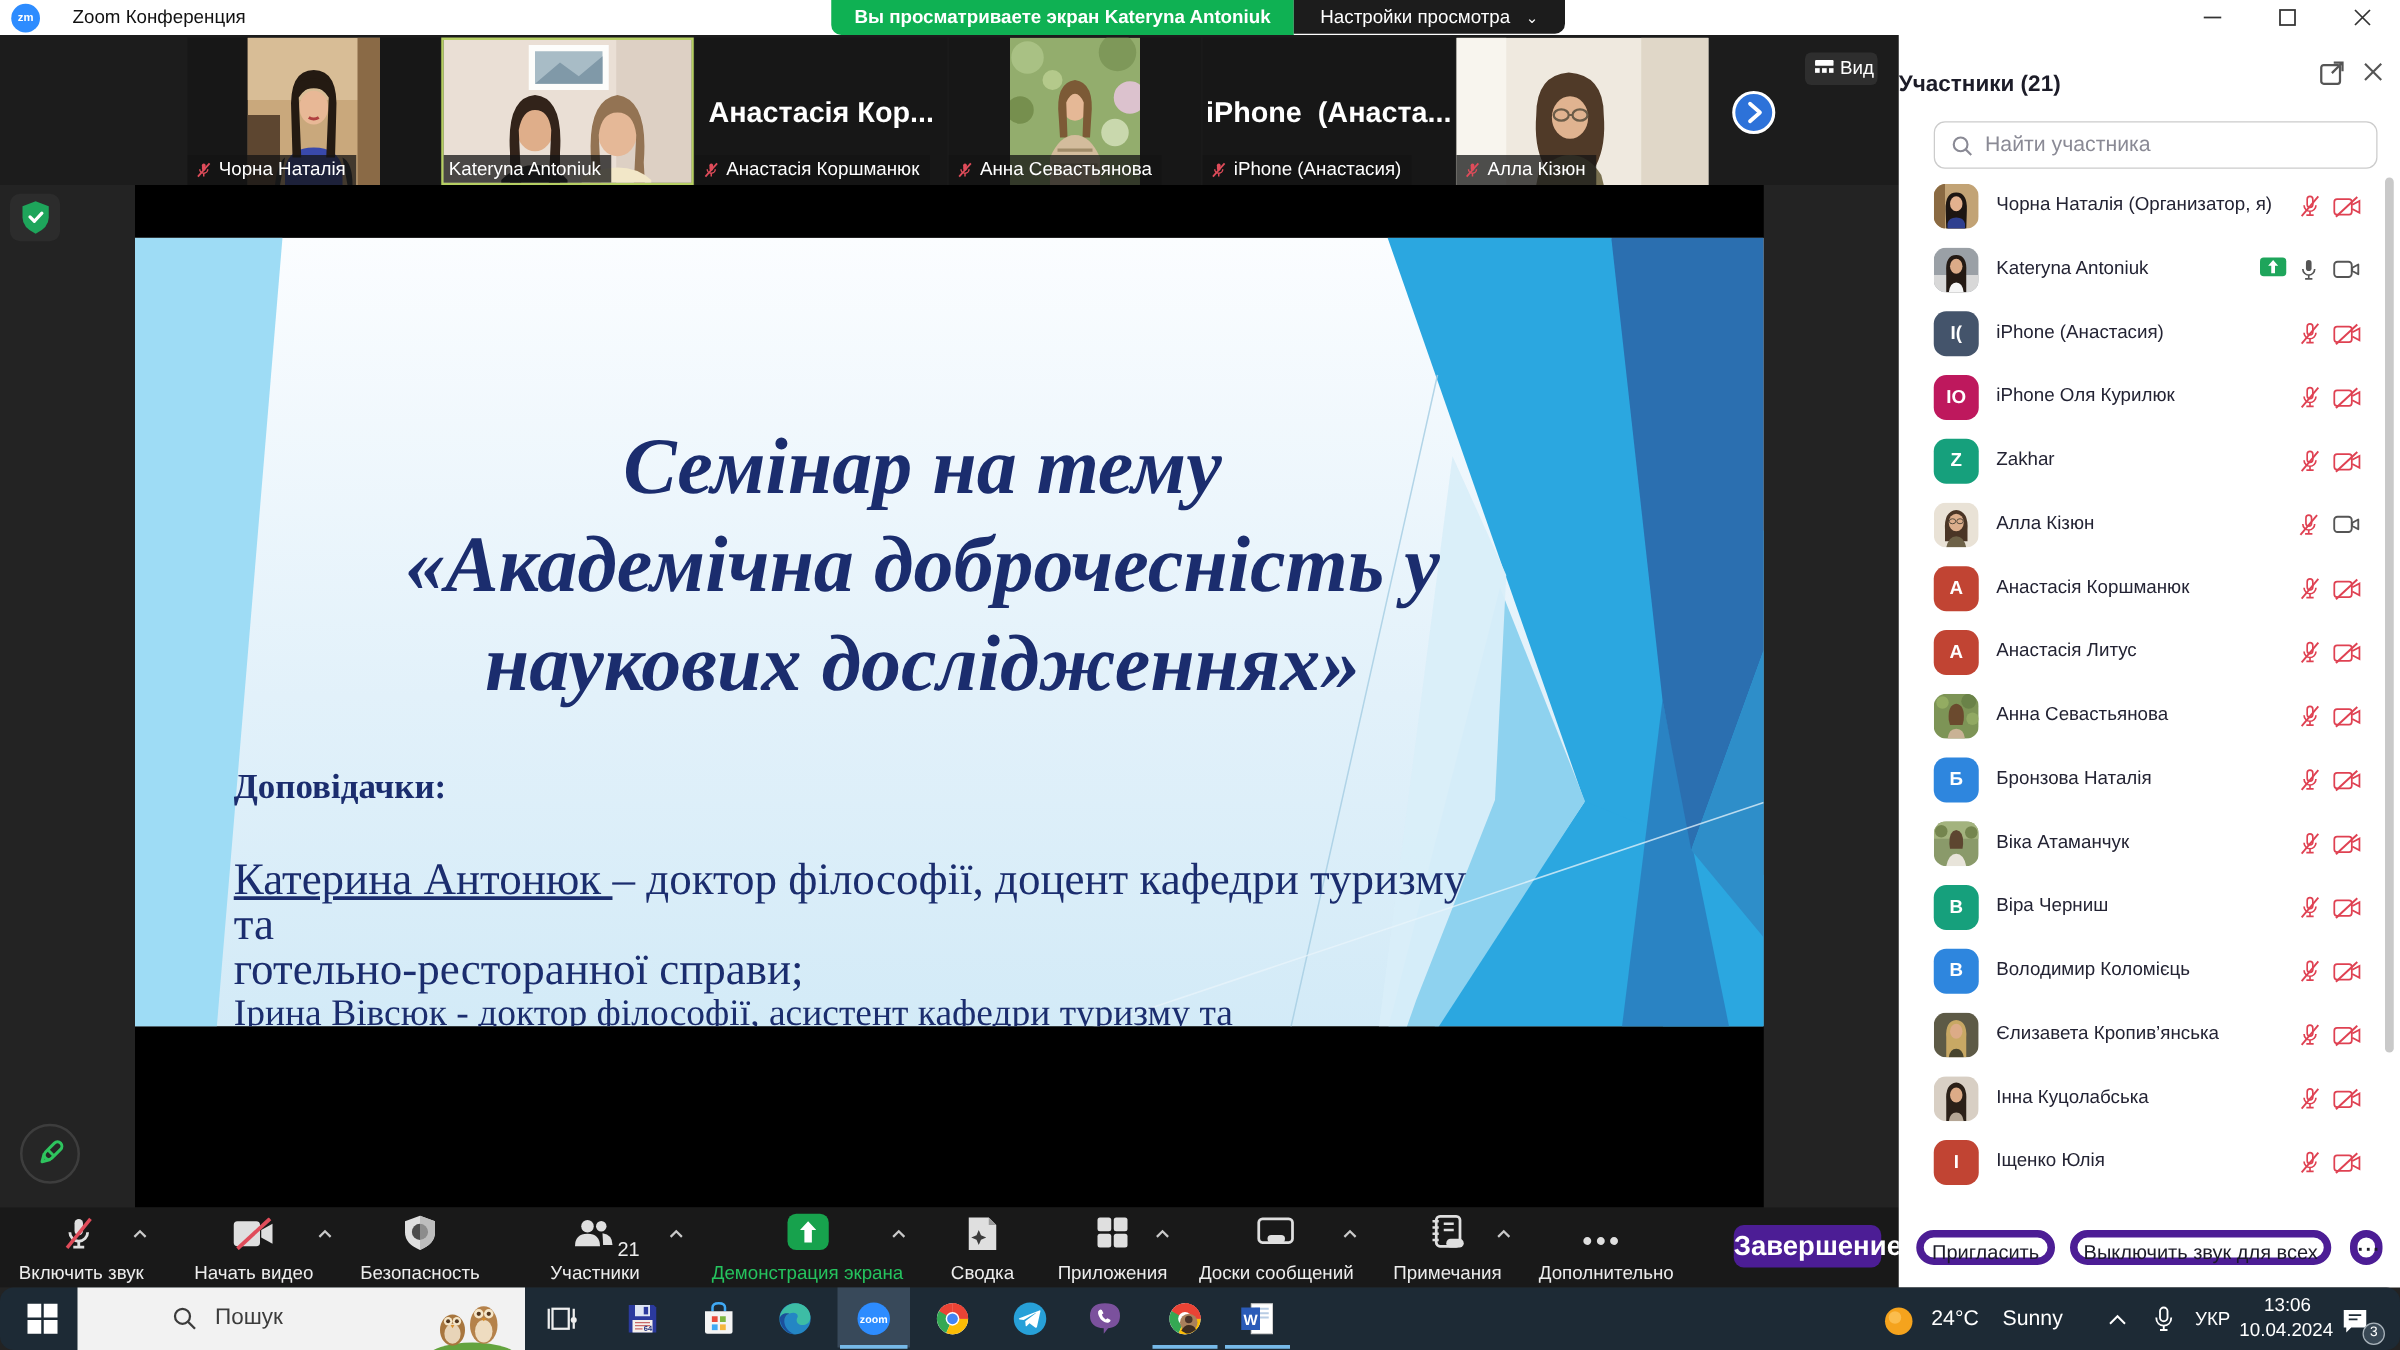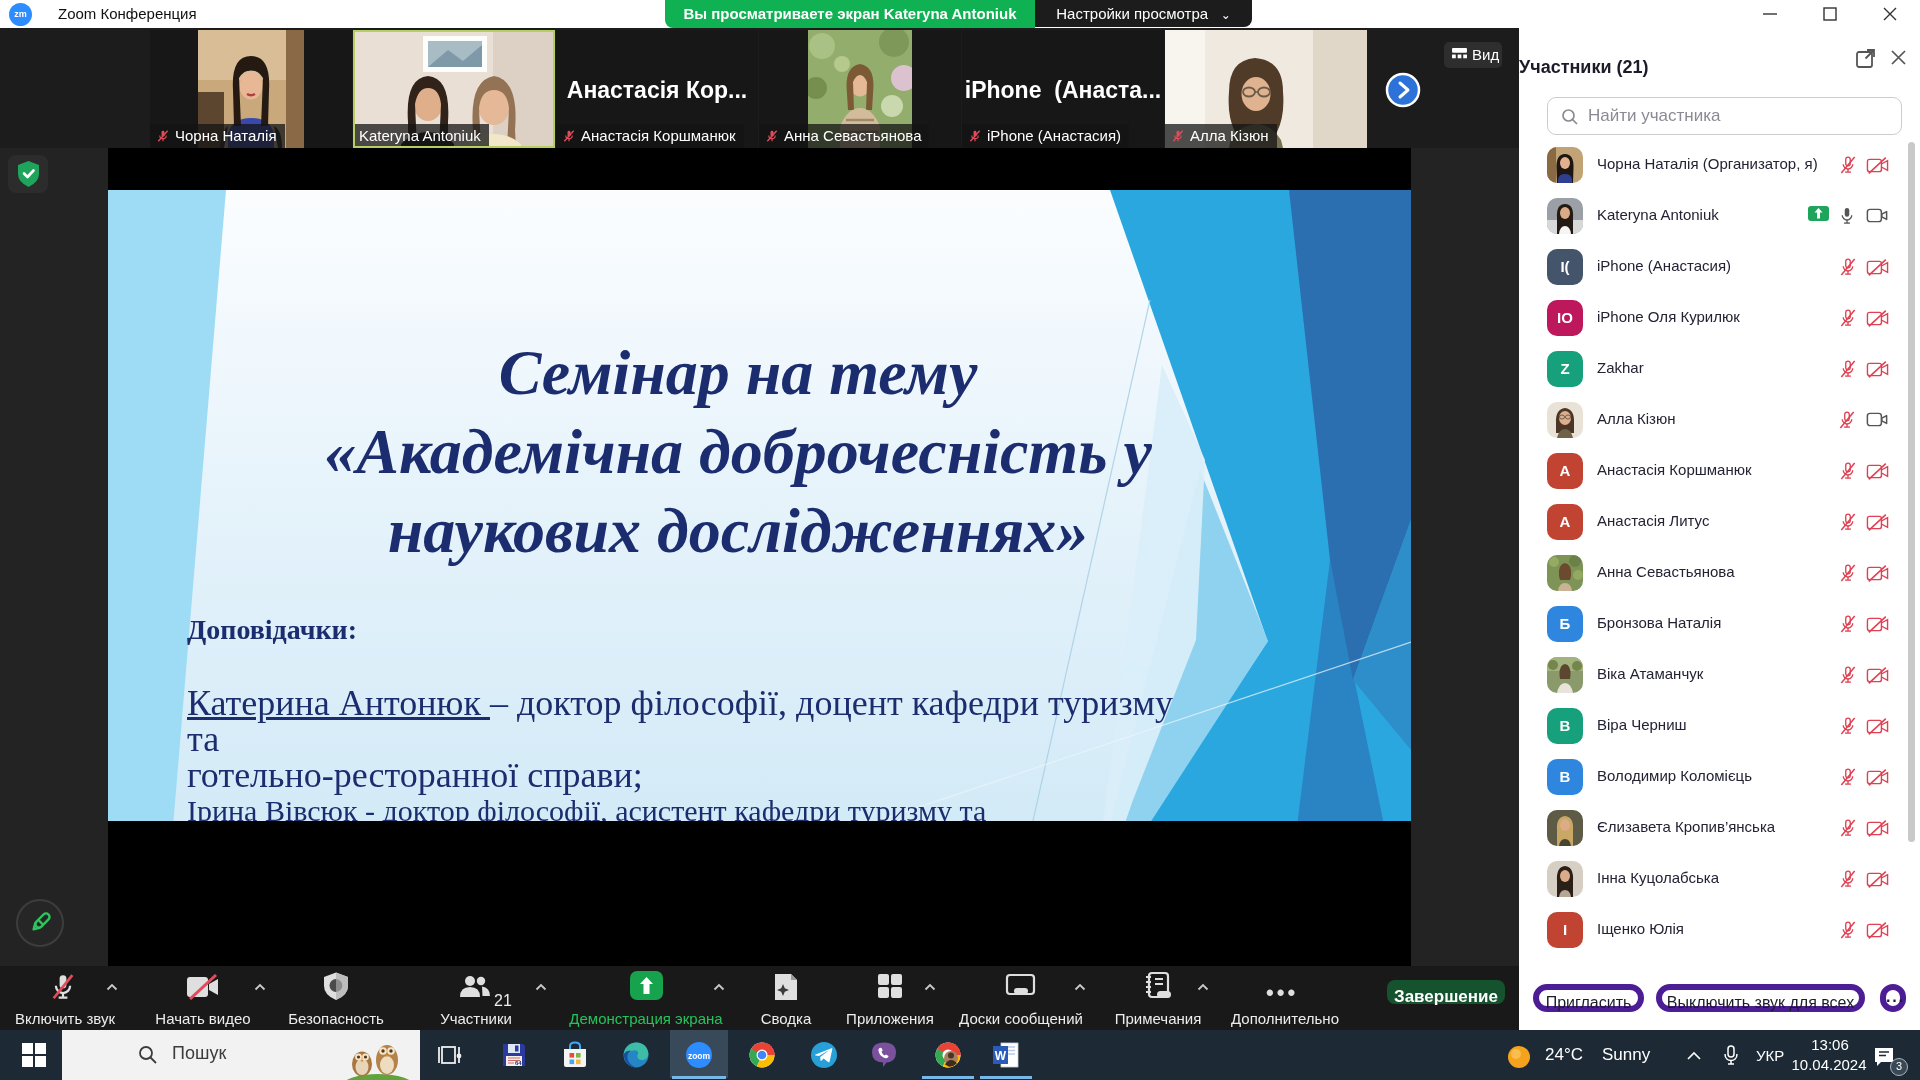--- a/index.html
+++ b/index.html
@@ -20,36 +20,36 @@
   #main { position:absolute; left:0; top:28px; width:1519px; height:1002px; background:#232323; overflow:hidden; }
   .tile { position:absolute; top:2px; height:118px; width:202px; background:#171717; overflow:hidden; }
   .tlabel { position:absolute; left:0; bottom:0; background:rgba(20,20,20,.75); color:#fff;
      font-size:15px; line-height:24px; height:24px; padding:0 8px 0 6px; white-space:nowrap; display:flex; align-items:center; gap:5px;}
   .bigname { position:absolute; width:100%; top:60px; text-align:center; color:#fff; font-size:23px; font-weight:600; white-space:nowrap; transform:translateY(-50%); }
   
   #toolbar { position:absolute; left:0; top:938px; width:1519px; height:64px; background:#191919; }
   .titem { position:absolute; top:0; text-align:center; color:#ededed; font-size:15px; }
   .titem .lbl { position:absolute; width:220px; left:50%; margin-left:-110px; top:44px; }
   .chev { position:absolute; top:17px; width:12px; height:8px; }
-  #endbtn { position:absolute; left:1387px; top:14px; width:118px; height:24px; background:#14532d;
-      border-radius:8px; color:#fff; font-weight:bold; font-size:17px; text-align:center; line-height:34px; }
+  #endbtn { position:absolute; left:1387px; top:14px; width:118px; height:34px; background:#4c1d95;
+      border-radius:8px; color:#fff; font-weight:bold; font-size:22px; text-align:center; line-height:34px; }
   
   #panel { position:absolute; left:1519px; top:28px; width:401px; height:1002px; background:#fff; }
   #ptitle { position:absolute; left:0; top:29px; width:100%; padding-right:26px; text-align:left; font-size:18px; font-weight:bold; color:#1c1c28; }
   #search { position:absolute; left:28px; top:69px; width:355px; height:38px; border:1px solid #ccc; border-radius:9px;
       color:#8a8a95; font-size:17px; line-height:36px; padding-left:40px; }
   .prow { position:absolute; left:0; width:401px; height:51px; }
   .pava { position:absolute; left:28px; top:7px; width:36px; height:36px; border-radius:10px; overflow:hidden;
       color:#fff; font-size:15px; font-weight:bold; text-align:center; line-height:36px; }
   .pname { position:absolute; left:78px; top:15px; font-size:15px; color:#232333; white-space:nowrap; }
   .picons { position:absolute; right:31px; top:14px; display:flex; gap:8px; align-items:center; }
   .pbtn { position:absolute; border:6px solid #4c1d95; border-radius:14px; height:28px; background:#fff;
       font-size:16px; color:#1c1c28; text-align:center; }
   
-  #taskbar { position:absolute; left:0; top:1030px; width:1920px; height:50px; background:#1d2a35; }
+  #taskbar { position:absolute; left:0; top:1030px; width:1920px; height:50px; background:#1d2a35;border-radius:11px; }
   #tsearch { position:absolute; left:62px; top:0; width:358px; height:50px; background:#f2f2f2; overflow:hidden; }
   .tico { position:absolute; top:11px; width:28px; height:28px; }
   .tray { position:absolute; color:#fff; font-size:16px; }
 </style>
 </head>
 <body>
 <div id="main">
   <div class="abs" style="left:0;top:0;width:1519px;height:120px;background:#1c1c1c;"></div>
 
   <div class="tile" style="left:150px">

